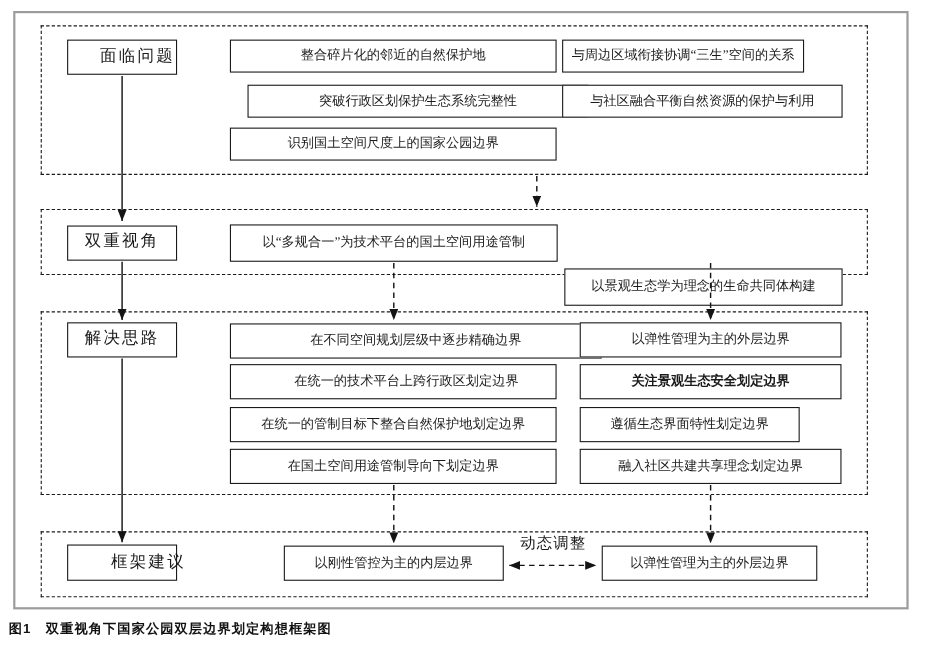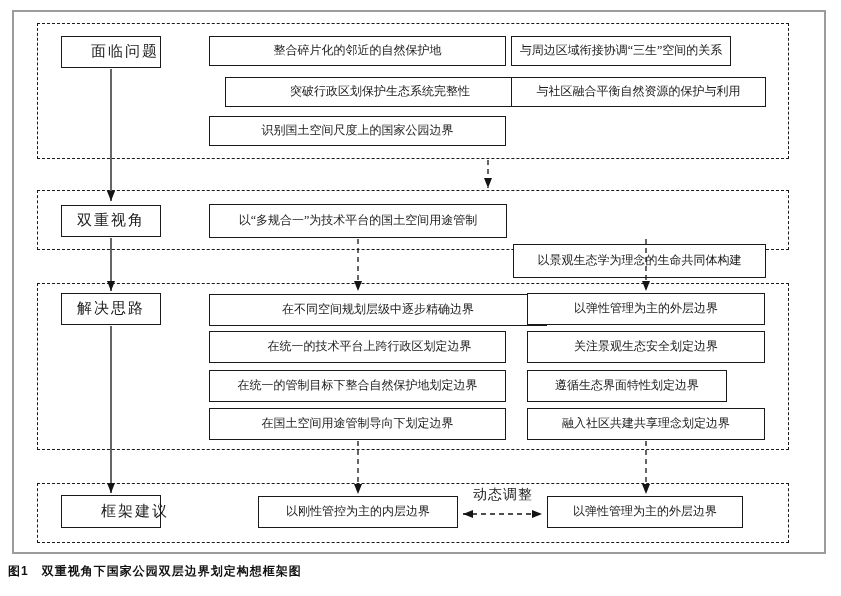--- a/index.html
+++ b/index.html
@@ -58,21 +58,21 @@
   <div class="box" style="left:511px;top:77px;width:255px;height:30px;">与社区融合平衡自然资源的保护与利用</div>
 
   <div class="box" style="left:209px;top:204px;width:298px;height:34px;">以“多规合一”为技术平台的国土空间用途管制</div>
   <div class="box" style="left:513px;top:204px;width:253px;height:34px;margin-top:40px;">以景观生态学为理念的生命共同体构建</div>
 
   <div class="box" style="left:209px;top:294px;width:338px;height:32px;">在不同空间规划层级中逐步精确边界</div>
   <div class="box" style="left:209px;top:331px;width:297px;height:32px;padding-left:24px;">在统一的技术平台上跨行政区划定边界</div>
   <div class="box" style="left:209px;top:370px;width:297px;height:32px;">在统一的管制目标下整合自然保护地划定边界</div>
   <div class="box" style="left:209px;top:408px;width:297px;height:32px;">在国土空间用途管制导向下划定边界</div>
   <div class="box" style="left:527px;top:293px;width:238px;height:32px;">以弹性管理为主的外层边界</div>
-  <div class="box" style="left:527px;top:331px;width:238px;height:32px;">关注景观生态安全划定边界</div>
+  <div class="box" style="left:527px;top:331px;width:238px;height:32px;font-weight:bold;">关注景观生态安全划定边界</div>
   <div class="box" style="left:527px;top:370px;width:200px;height:32px;">遵循生态界面特性划定边界</div>
   <div class="box" style="left:527px;top:408px;width:238px;height:32px;">融入社区共建共享理念划定边界</div>
 
   <div class="box" style="left:258px;top:496px;width:200px;height:32px;">以刚性管控为主的内层边界</div>
   <div class="box" style="left:547px;top:496px;width:196px;height:32px;">以弹性管理为主的外层边界</div>
   <div class="adjust">动态调整</div>
 
   <svg class="arrows" width="841" height="596">
     <defs>
       <marker id="triEnd" markerWidth="10" markerHeight="8" refX="10" refY="4" orient="auto" markerUnits="userSpaceOnUse">

